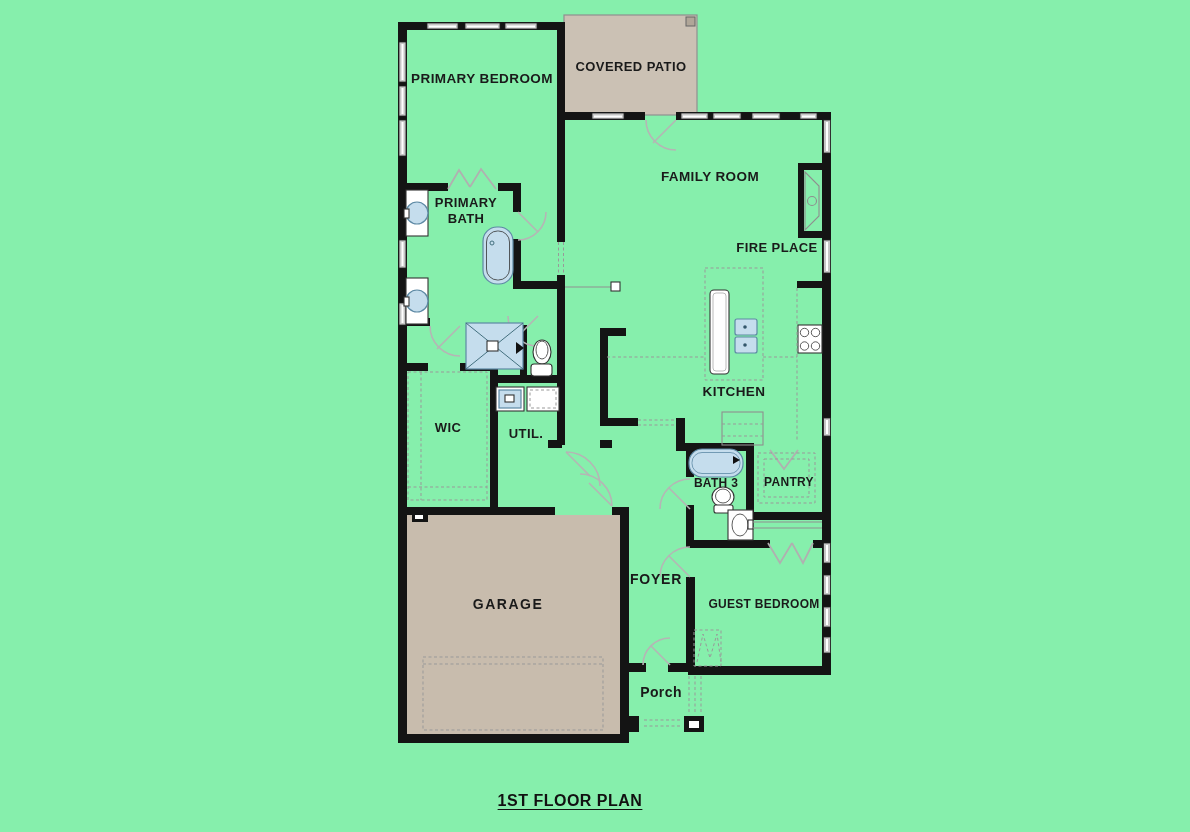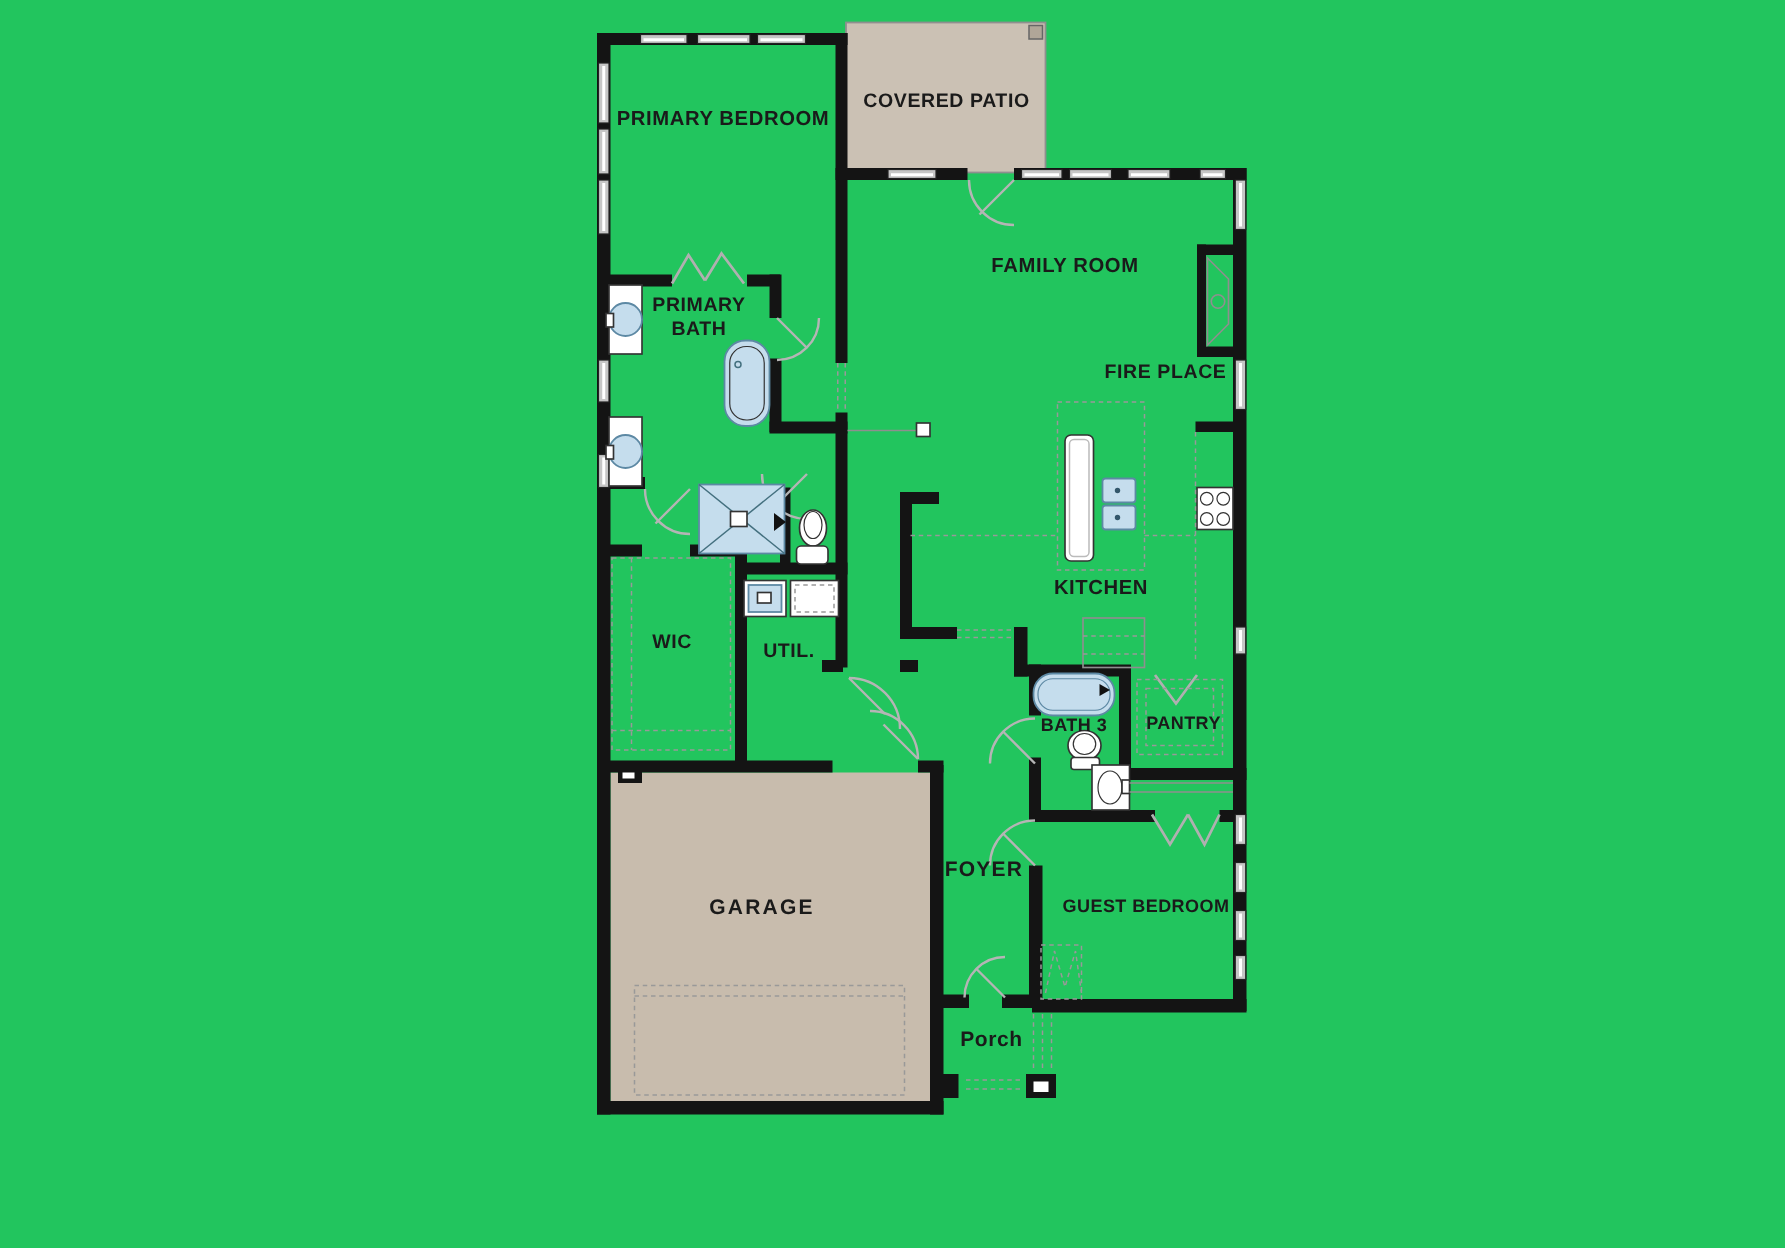--- a/index.html
+++ b/index.html
@@ -1,16 +1,16 @@
 <!DOCTYPE html>
 <html><head>
 <meta charset="utf-8">
 <style>
   html,body{margin:0;padding:0;background:#ffffff;}
-  .stage{position:relative;width:1190px;height:832px;background:#22c55e;overflow:hidden;
+  .stage{position:relative;width:1190px;height:832px;background:#86efac;overflow:hidden;
          font-family:"Liberation Sans",sans-serif;}
   svg{position:absolute;left:0;top:0;}
   .wall{fill:#141414;}
   .win{fill:#c6c6c6;stroke:#222;stroke-width:.8;}
   .winline{fill:#ffffff;}
   .blue{fill:#c5dded;stroke:#5d89a4;stroke-width:1.2;}
   .fix{fill:#ffffff;stroke:#333;stroke-width:1.1;}
   .thin{fill:none;stroke:#8f8f8f;stroke-width:1.1;}
   .inner{fill:none;stroke:#333;stroke-width:.8;}
   .dash{fill:none;stroke:#999;stroke-width:1;stroke-dasharray:3 2.5;}
@@ -287,13 +287,16 @@
     <text class="lbl" x="526" y="438">UTIL.</text>
     <text class="lbl-sm" x="716" y="487">BATH 3</text>
     <text class="lbl-sm" x="789" y="486">PANTRY</text>
     <text class="lbl-lg" x="656" y="584">FOYER</text>
     <text class="lbl-sm" x="764" y="608">GUEST BEDROOM</text>
     <text class="lbl-lg" x="508" y="609" style="letter-spacing:1.5px">GARAGE</text>
     <text class="lbl-lg" x="661" y="697" style="letter-spacing:.4px">Porch</text>
   </g>
 </svg>
 
+<div class="title-wrap">
+  <span class="title-text">1ST FLOOR PLAN</span>
 </div>
+</div>
 
 </body></html>

